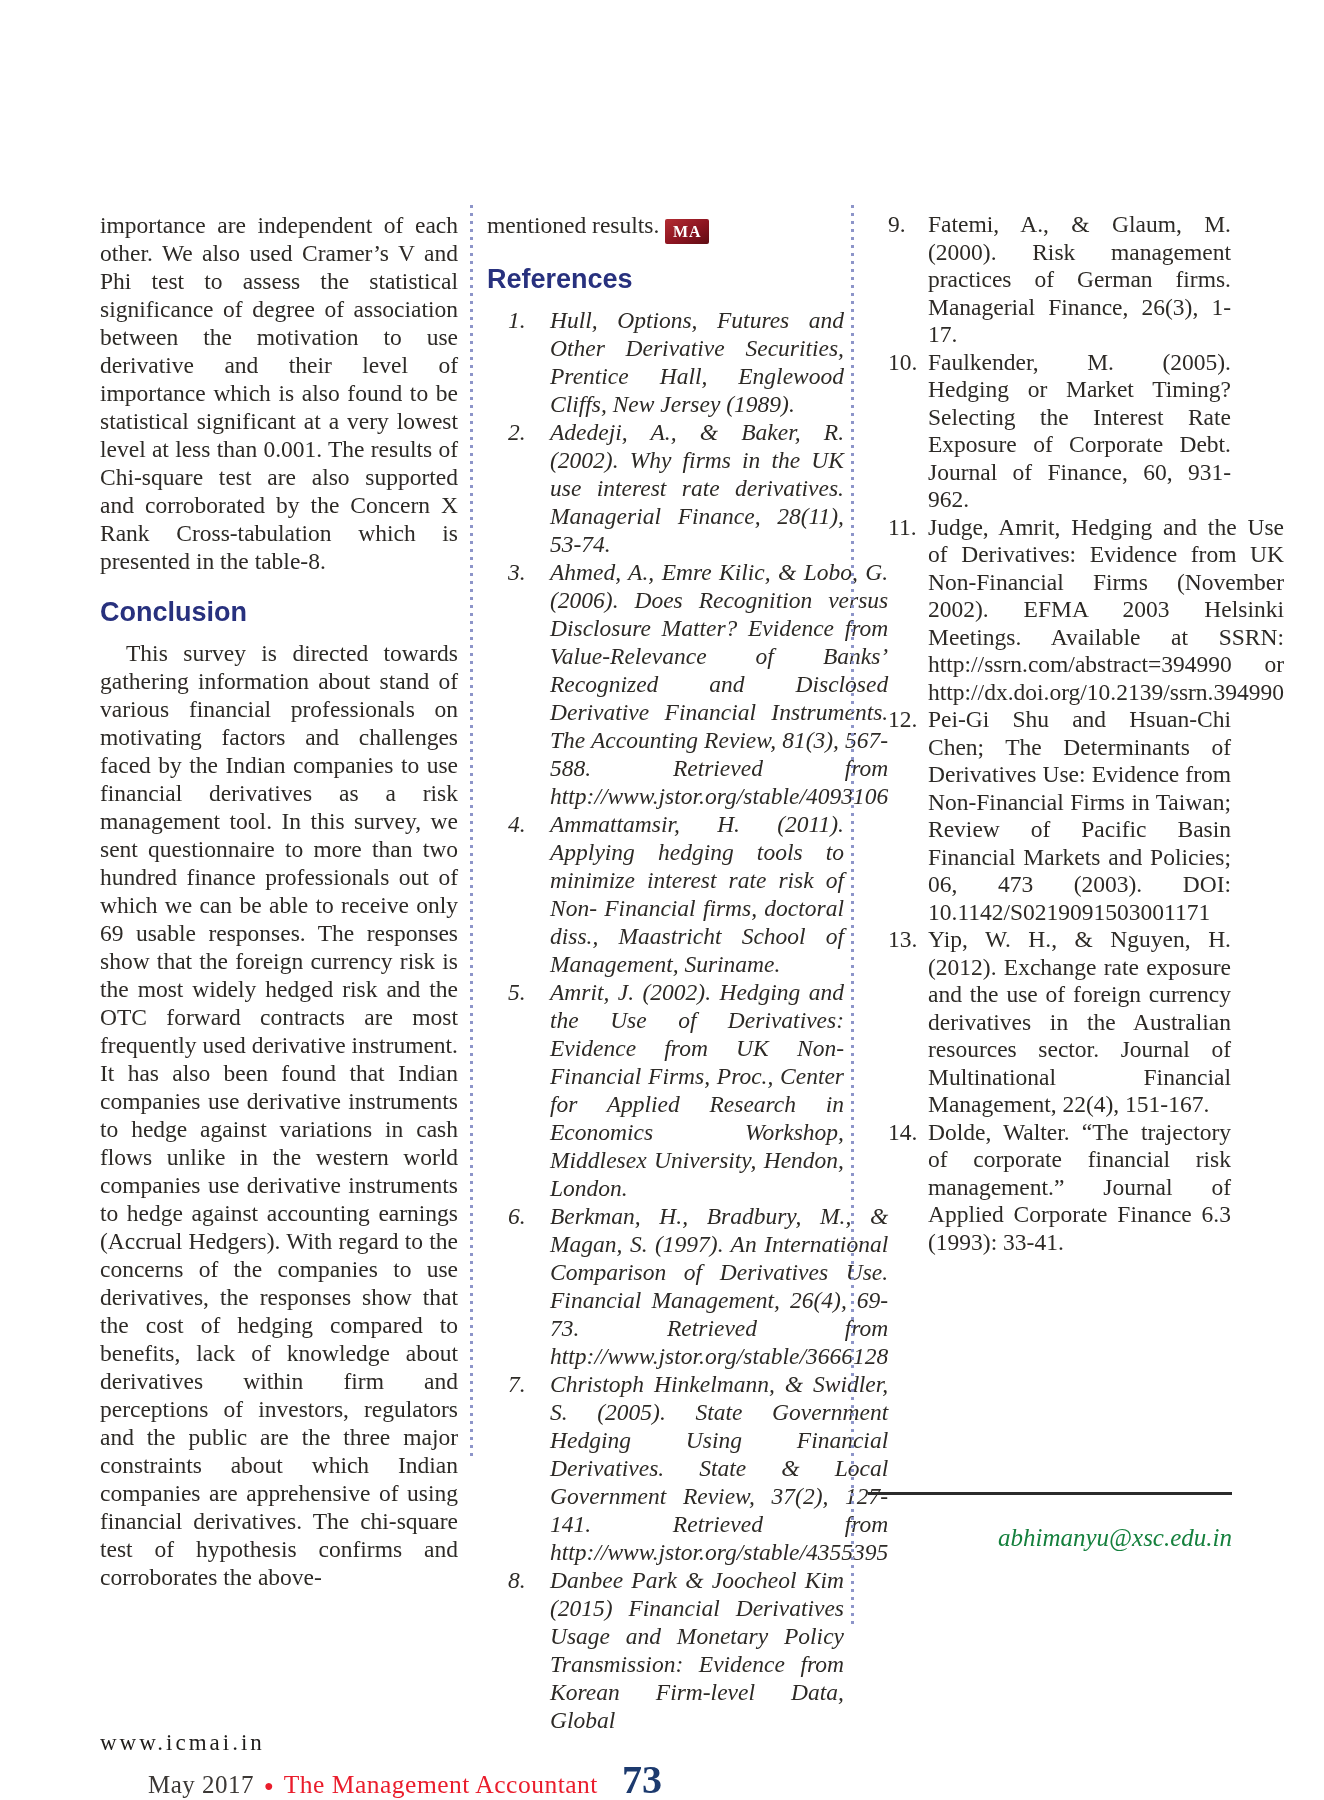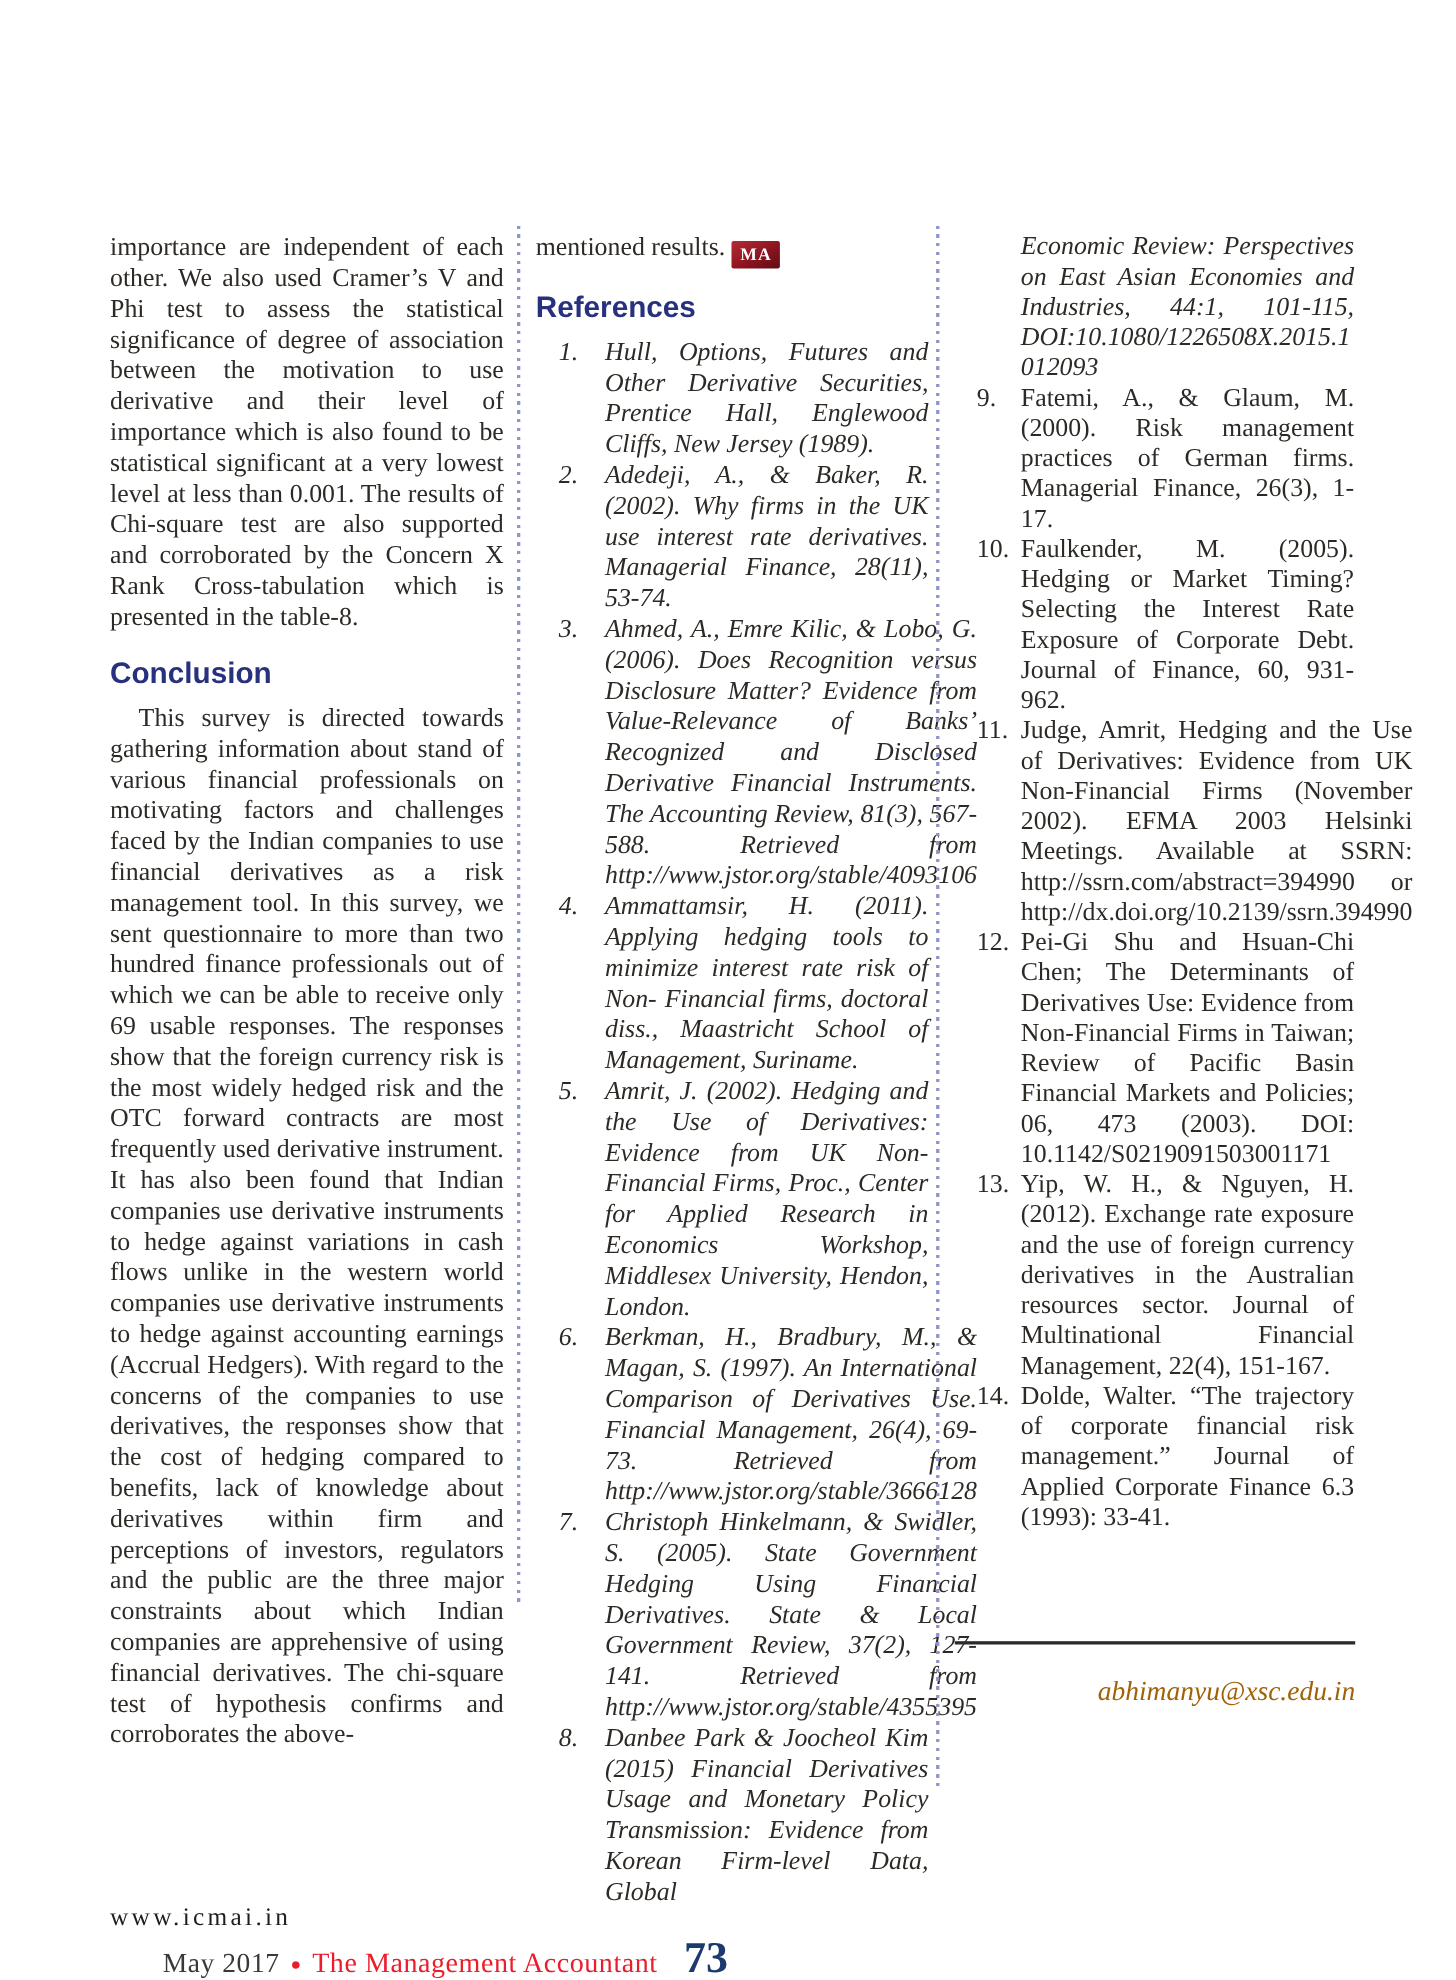--- a/index.html
+++ b/index.html
@@ -48,21 +48,21 @@
   .col-right .ref-continuation {
     font-style:italic; margin-left:40px; text-align:justify; overflow-wrap:break-word;
   }
   .col-right { line-height:27.5px; }
 
   .author-rule {
     position:absolute; left:868px; top:1492px; width:364px; height:3px; background:#2b2b2b;
   }
   .author-email {
     position:absolute; left:888px; top:1524px; width:344px; text-align:right;
-    font-style:italic; font-size:25px; color:#a16207;
+    font-style:italic; font-size:25px; color:#15803d;
   }
 
   .footer {
     position:absolute; left:100px; top:1730px; width:1132px;
     display:flex; justify-content:space-between; align-items:baseline;flex-direction:column;
   }
   .footer-site { font-size:23px; letter-spacing:3px; color:#1f1d1b; }
   .footer-right { display:flex; align-items:baseline; }
   .footer-issue { font-size:25px; color:#3c3835; letter-spacing:0.5px;margin-left:48px; }
   .footer-bullet { color:#ea1d2c; font-size:16px; margin:0 10px; position:relative; top:-2px; }
@@ -117,21 +117,20 @@
       <div class="ref">
         <span class="num">8.</span>
         <span class="txt">Danbee Park &amp; Joocheol Kim (2015) Financial Derivatives Usage and Monetary Policy Transmission: Evidence from Korean Firm-level Data, Global</span>
       </div>
     </div>
   </div>
 
   <div class="vsep vsep-2"></div>
 
   <div class="col col-right">
-    <p class="ref-continuation">Economic Review: Perspectives on East Asian Economies and Industries, 44:1, 101-115, DOI:10.1080/1226508X.2015.1012093</p>
     <div class="ref-list">
       <div class="ref">
         <span class="num">9.</span>
         <span class="txt">Fatemi, A., &amp; Glaum, M. (2000). Risk management practices of German firms. Managerial Finance, 26(3), 1-17.</span>
       </div>
       <div class="ref">
         <span class="num">10.</span>
         <span class="txt">Faulkender, M. (2005). Hedging or Market Timing? Selecting the Interest Rate Exposure of Corporate Debt. Journal of Finance, 60, 931-962.</span>
       </div>
       <div class="ref">

